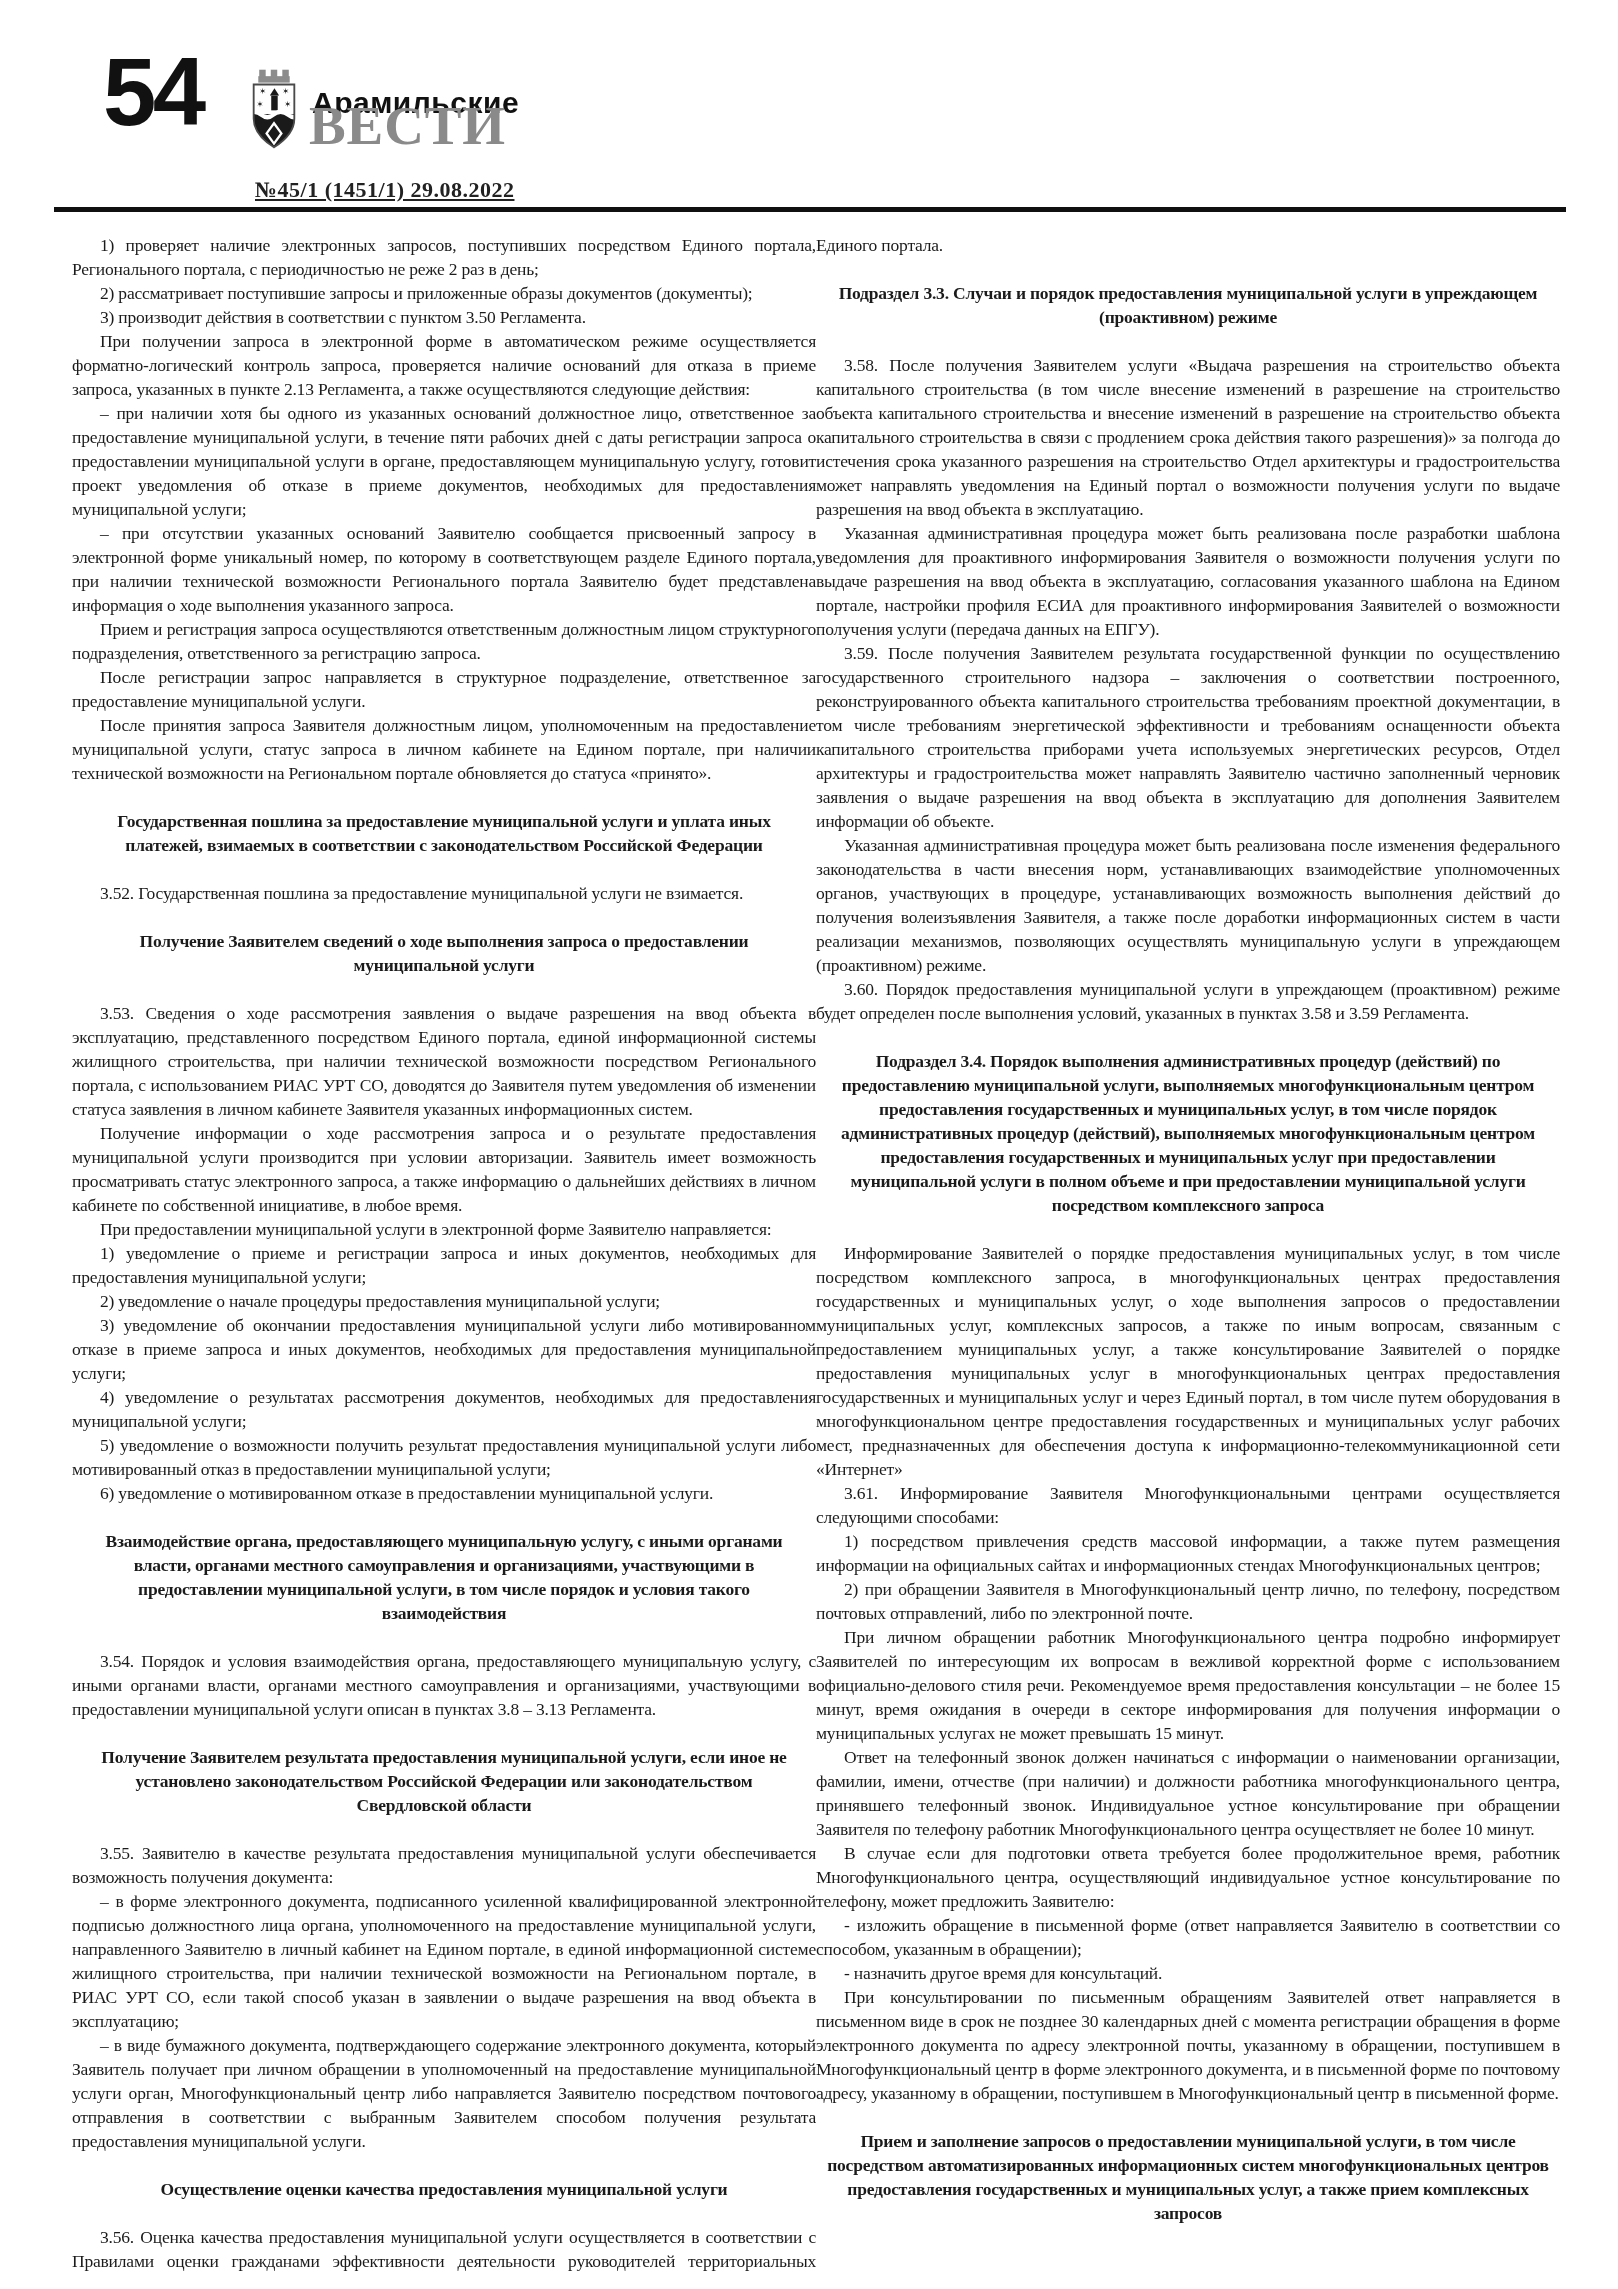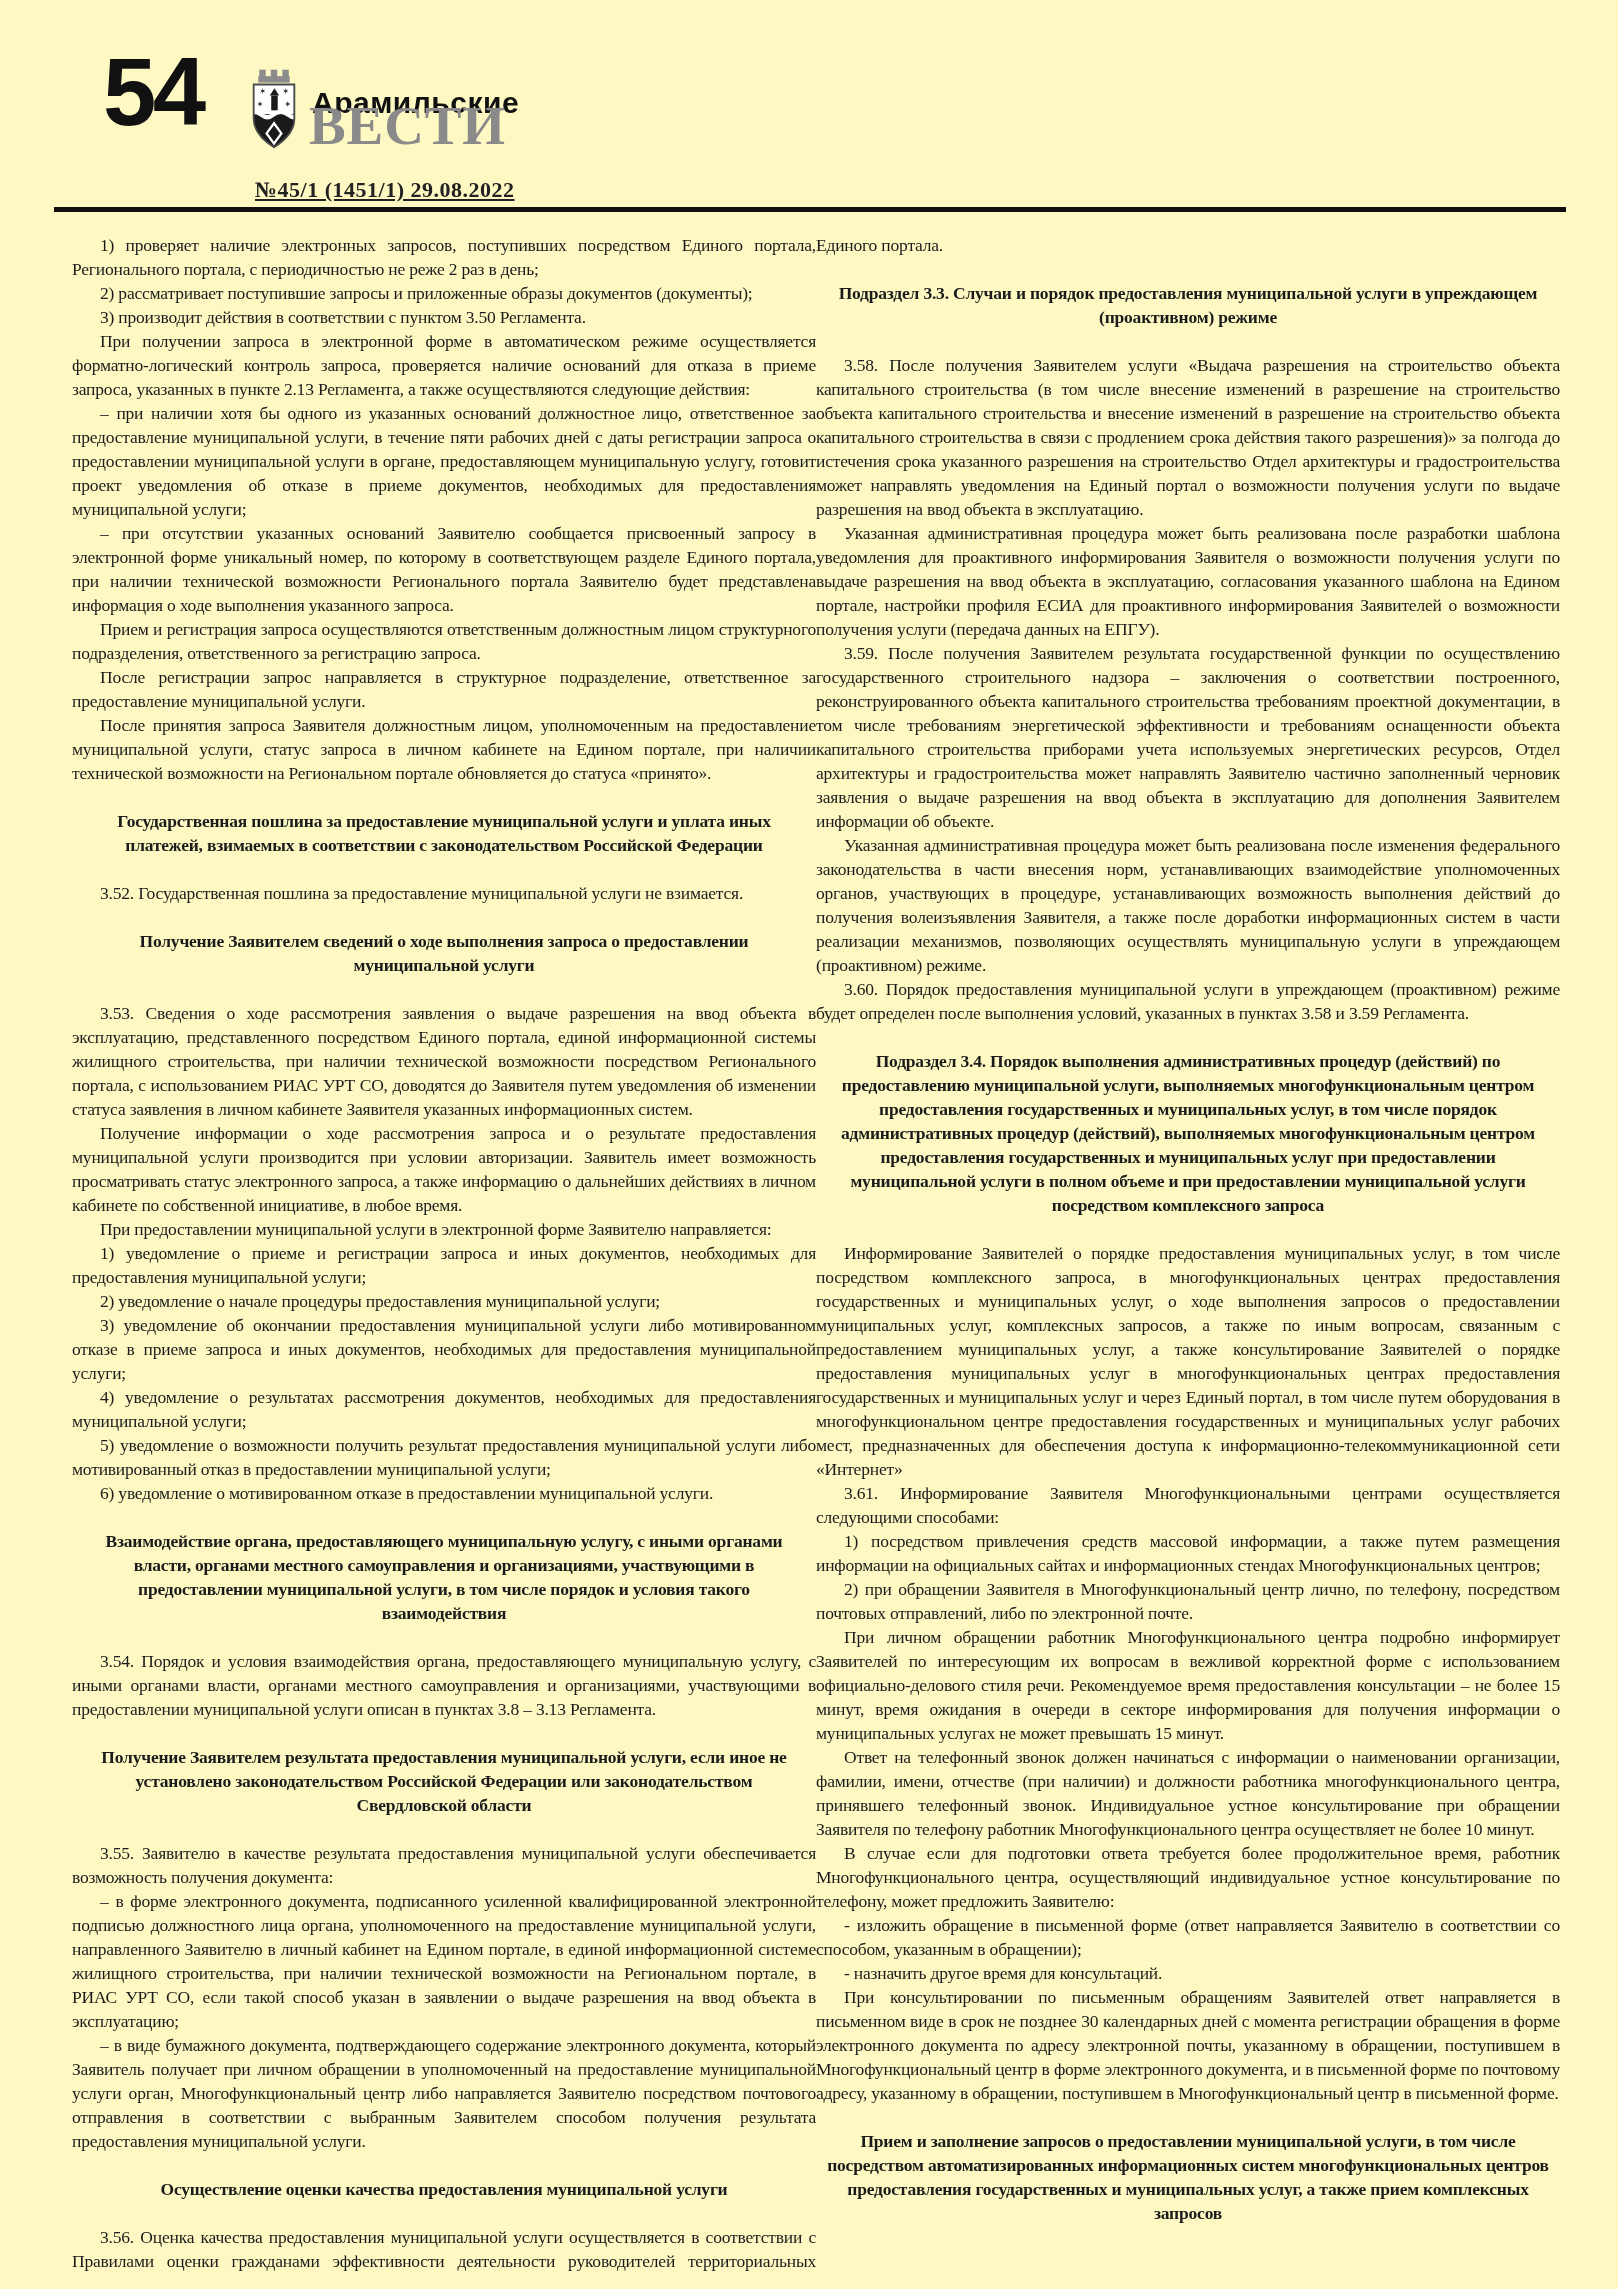--- a/index.html
+++ b/index.html
@@ -1,18 +1,18 @@
 <!DOCTYPE html>
 <html lang="ru" style="font-size:14.8px"><head>
 <meta charset="utf-8">
 <style>
   html,body { margin:0; padding:0; background:#e8e8e8; }
   .page {
     position:relative; width:1619px; height:2290px; margin:0 auto;
-    background:#fef9c3; overflow:hidden;
+    background:#ffffff; overflow:hidden;
     font-family:"Liberation Serif", serif; color:#1b1b1b;
   }
   
   .masthead { position:absolute; left:0; top:0; width:100%; height:231px; }
   .page-number {
     position:absolute; left:103px; top:44px;
     font-family:"Liberation Sans", sans-serif; font-weight:900;
     font-size:96px; line-height:1; color:#111; letter-spacing:-3.7px;
   }
   .crest { position:absolute; left:247px; top:66px; }

